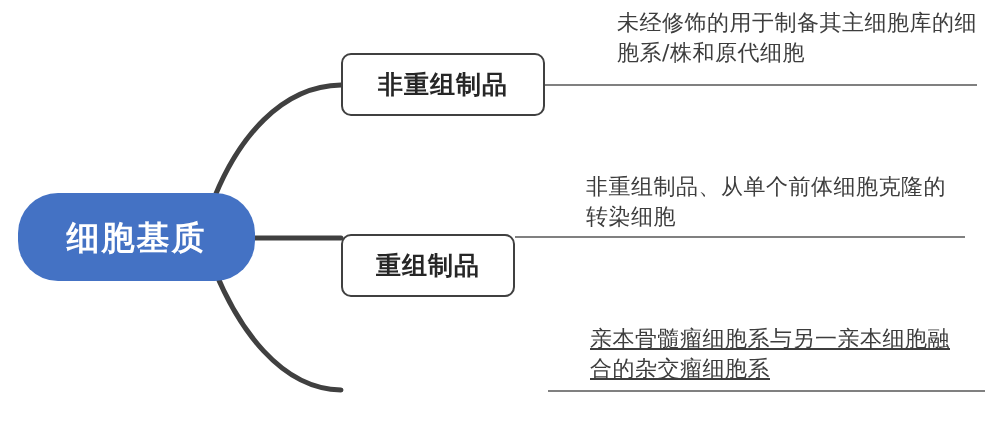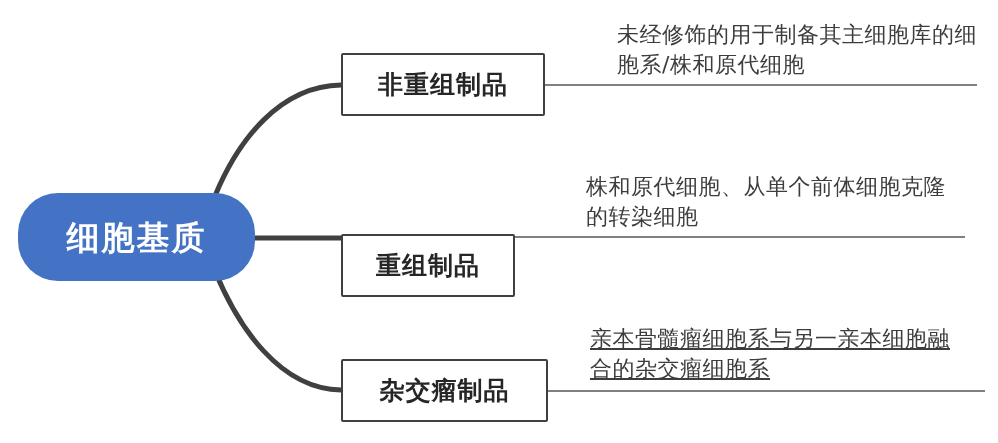--- a/index.html
+++ b/index.html
@@ -49,21 +49,21 @@
     letter-spacing: 2px;
     line-height: 1;
     white-space: nowrap;
   }
 
   
   .branch-node {
     position: absolute;
     background: #ffffff;
     border: 2.5px solid #404040;
-    border-radius: 2px;
+    border-radius: 10px;
     display: flex;
     align-items: center;
     justify-content: center;
     box-sizing: border-box;
     z-index: 3;
   }
   .branch-label {
     color: #262626;
     font-size: 25px;
     font-weight: bold;
@@ -79,21 +79,21 @@
   
   .description {
     position: absolute;
     color: #3d3d3d;
     font-size: 22px;
     line-height: 1.38;
     letter-spacing: 0.5px;
     z-index: 2;
     box-sizing: border-box;
   }
-  #desc-0 { left: 617px; top: 20px;  width: 362px; }
+  #desc-0 { left: 617px; top: 8px;  width: 362px; }
   #desc-1 { left: 586px; top: 172px; width: 382px; }
   #desc-2 { left: 590px; top: 324px; width: 375px; text-decoration: underline; }
 
   
   .tail-rule {
     position: absolute;
     height: 2px;
     background: #808080;
     z-index: 1;
   }
@@ -122,21 +122,18 @@
   <div class="branch-node" id="branch-0">
     <span class="branch-label">非重组制品</span>
   </div>
   <div class="tail-rule" id="rule-0"></div>
   <div class="description" id="desc-0">未经修饰的用于制备其主细胞库的细胞系/株和原代细胞</div>
 
   <div class="branch-node" id="branch-1">
     <span class="branch-label">重组制品</span>
   </div>
   <div class="tail-rule" id="rule-1"></div>
-  <div class="description" id="desc-1">株和原代细胞、从单个前体细胞克隆的转染细胞</div>
+  <div class="description" id="desc-1">非重组制品、从单个前体细胞克隆的转染细胞</div>
 
-  <div class="branch-node" id="branch-2">
-    <span class="branch-label">杂交瘤制品</span>
-  </div>
   <div class="tail-rule" id="rule-2"></div>
   <div class="description" id="desc-2">亲本骨髓瘤细胞系与另一亲本细胞融合的杂交瘤细胞系</div>
 
 </div>
 
 </body></html>

